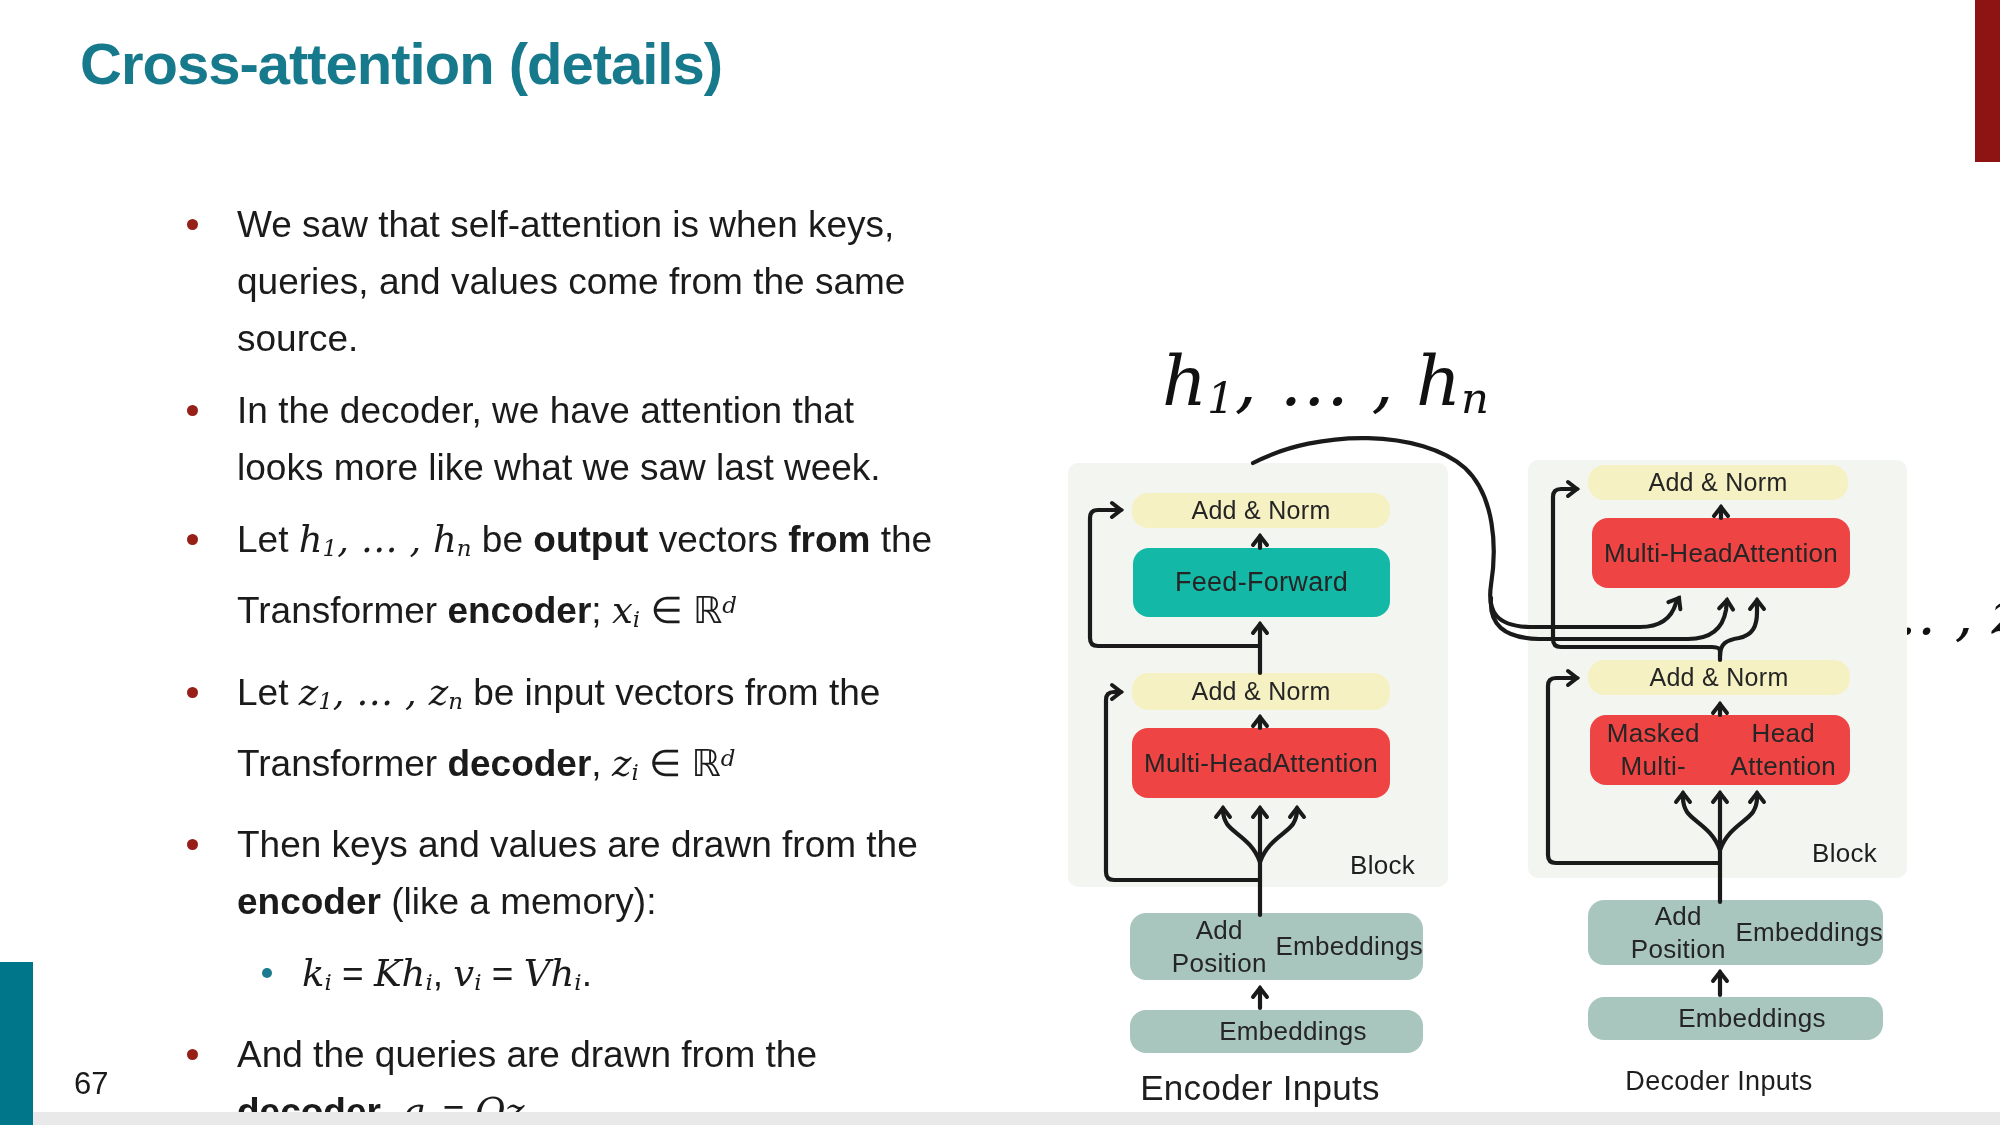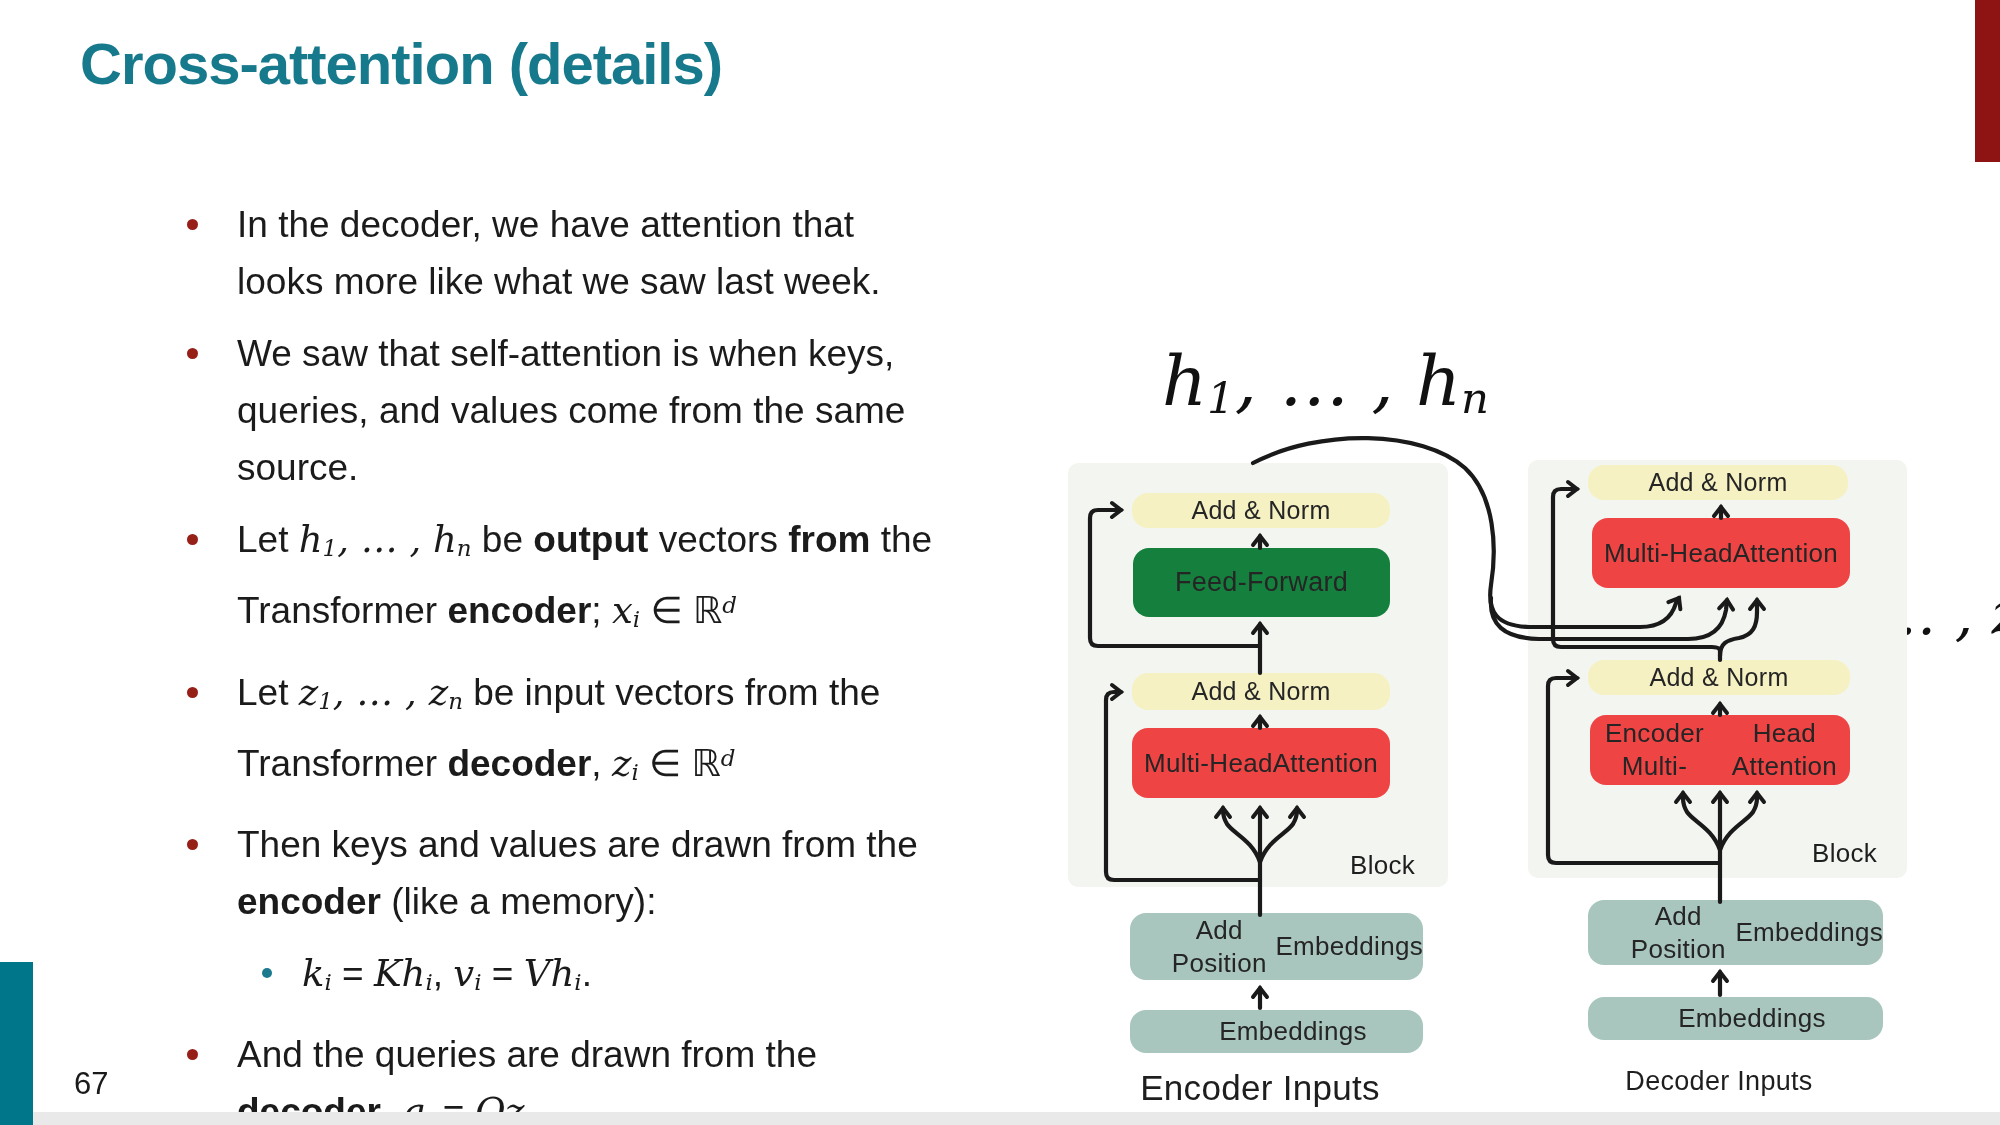--- a/index.html
+++ b/index.html
@@ -23,46 +23,46 @@
 
   .b{font-weight:bold;}
   .i{font-family:"DejaVu Serif",serif;font-style:italic;}
   .sub{font-size:0.62em;vertical-align:-0.18em;}
   .sup{font-size:0.62em;vertical-align:0.45em;}
 
   .panel{position:absolute;background:#f3f5f1;border-radius:10px;}
   .box{position:absolute;display:flex;align-items:center;justify-content:center;
        text-align:center;border-radius:16px;color:#252525;letter-spacing:0.3px;}
   .norm{background:#f6f1c2;font-size:25px;}
-  .ff{background:#15803d;font-size:27px;}
+  .ff{background:#14b8a6;font-size:27px;}
   .attn{background:#ef4444;font-size:26px;line-height:33px;}
   .sage{background:#a9c6be;font-size:26px;line-height:33px;padding-left:33px;}
   .dlabel{position:absolute;font-size:26px;color:#1e1e1e;letter-spacing:0.3px;}
   .mathlab{position:absolute;font-size:70px;color:#111;white-space:nowrap;}
   .wires{position:absolute;left:0;top:0;z-index:2;pointer-events:none;}
 </style>
 </head>
 <body>
 
 <div class="slide">
 
   <div class="title">Cross-attention (details)</div>
   <div class="accent-red"></div>
   <div class="accent-teal"></div>
   <div class="bottom-strip"></div>
   <div class="page-num">67</div>
 
   <ul class="bullets">
     <li>
       <span class="dot"></span>
-      <div class="btext"><span>In the decoder, we have attention that</span><br><span>looks more like what we saw last week.</span></div>
+      <div class="btext"><span>We saw that self-attention is when keys,</span><br><span>queries, and values come from the same</span><br><span>source.</span></div>
     </li>
     <li>
       <span class="dot"></span>
-      <div class="btext"><span>We saw that self-attention is when keys,</span><br><span>queries, and values come from the same</span><br><span>source.</span></div>
+      <div class="btext"><span>In the decoder, we have attention that</span><br><span>looks more like what we saw last week.</span></div>
     </li>
     <li>
       <span class="dot"></span>
       <div class="btext"><span>Let </span><span class="i">h</span><span class="i sub">1</span><span class="i">, … , </span><span class="i">h</span><span class="i sub">n</span><span> be </span><span class="b">output</span><span> vectors </span><span class="b">from</span><span> the</span><br><span>Transformer </span><span class="b">encoder</span><span>;  </span><span class="i">x</span><span class="i sub">i</span><span> ∈ ℝ</span><span class="i sup">d</span></div>
     </li>
     <li>
       <span class="dot"></span>
       <div class="btext"><span>Let </span><span class="i">z</span><span class="i sub">1</span><span class="i">, … , </span><span class="i">z</span><span class="i sub">n</span><span> be input vectors from the</span><br><span>Transformer </span><span class="b">decoder</span><span>, </span><span class="i">z</span><span class="i sub">i</span><span> ∈ ℝ</span><span class="i sup">d</span></div>
     </li>
     <li>
@@ -103,21 +103,21 @@
   <div class="dlabel" style="left:1130px;top:1068px;width:260px;text-align:center;font-size:35px;">Encoder Inputs</div>
 
   <div class="box norm" style="left:1588px;top:465px;width:260px;height:35px;">Add &amp; Norm</div>
   <div class="box attn" style="left:1592px;top:518px;width:258px;height:70px;">
       <span>Multi-Head</span>
       <br>
       <span>Attention</span>
     </div>
   <div class="box norm" style="left:1588px;top:660px;width:262px;height:35px;">Add &amp; Norm</div>
   <div class="box attn" style="left:1590px;top:715px;width:260px;height:70px;">
-      <span>Encoder Multi-</span>
+      <span>Masked Multi-</span>
       <br>
       <span>Head Attention</span>
     </div>
   <div class="dlabel" style="left:1812px;top:838px;">Block</div>
   <div class="box sage" style="left:1588px;top:900px;width:262px;height:65px;">
       <span>Add Position</span>
       <br>
       <span>Embeddings</span>
     </div>
   <div class="box sage" style="left:1588px;top:997px;width:262px;height:43px;">Embeddings</div>

